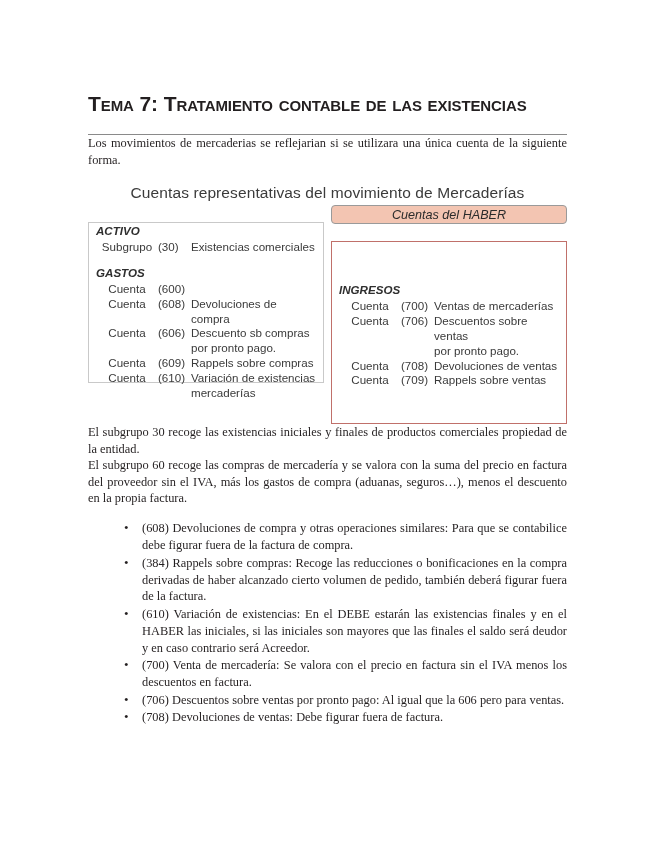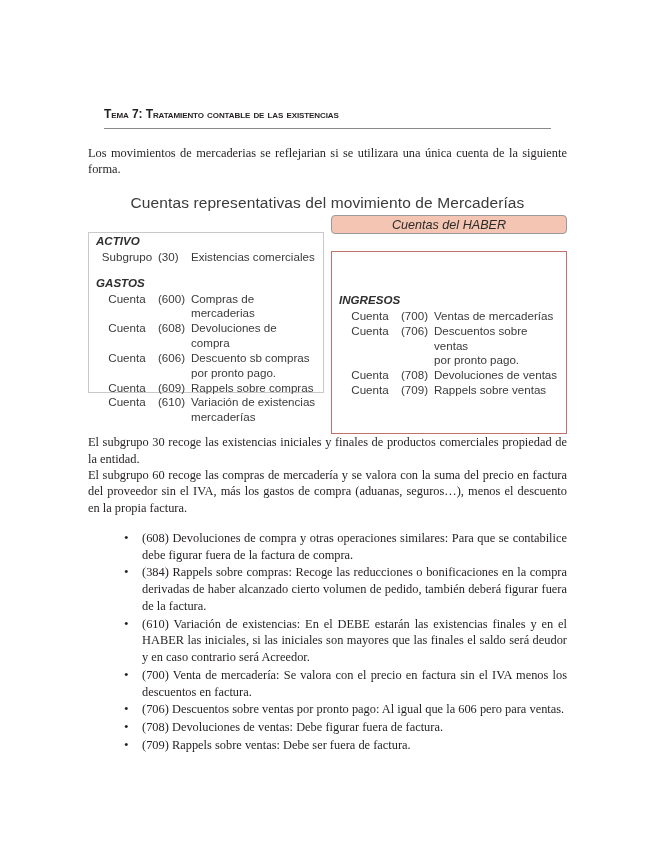--- a/index.html
+++ b/index.html
@@ -27,25 +27,25 @@
     left: 88px;
     top: 92px;
     width: 479px;
   }
 
   
   .doc-title {
     font-family: "Liberation Sans", sans-serif;
     font-variant: small-caps;
     font-weight: bold;
-    font-size: 12px;
+    font-size: 21px;
     letter-spacing: -0.1px;
     color: #231f20;
-    margin: 16px;
-    padding-bottom: 6px;
+    margin: 0;
+    padding-bottom: 18px;
     border-bottom: 1.2px solid #8a8a8a;
     line-height: 1.15;
   }
 
   
   p.body {
     font-family: "Liberation Serif", serif;
     font-size: 12.4px;
     line-height: 1.32;
     text-align: justify;
@@ -189,21 +189,20 @@
               <span class="acct-desc">Existencias comerciales</span>
             </div>
 
             <div class="spacer-row"></div>
 
             <div class="section-label">GASTOS</div>
 
             <div class="acct-row">
               <span class="acct-kind">Cuenta</span>
               <span class="acct-code">(600)</span>
-              <span class="acct-desc">Compras de mercaderias</span>
             </div>
             <div class="acct-row">
               <span class="acct-kind">Cuenta</span>
               <span class="acct-code">(608)</span>
               <span class="acct-desc">Devoluciones de compra</span>
             </div>
             <div class="acct-row">
               <span class="acct-kind">Cuenta</span>
               <span class="acct-code">(606)</span>
               <span class="acct-desc">Descuento sb compras</span>
@@ -265,17 +264,16 @@
     <p class="body p-sub30">El subgrupo 30 recoge las existencias iniciales y finales de productos comerciales propiedad de la entidad.</p>
     <p class="body p-sub60">El subgrupo 60 recoge las compras de mercadería y se valora con la suma del precio en factura del proveedor sin el IVA, más los gastos de compra (aduanas, seguros…), menos el descuento en la propia factura.</p>
 
     <ul class="points">
       <li>(608) Devoluciones de compra y otras operaciones similares: Para que se contabilice debe figurar fuera de la factura de compra.</li>
       <li>(384) Rappels sobre compras: Recoge las reducciones o bonificaciones en la compra derivadas de haber alcanzado cierto volumen de pedido, también deberá figurar fuera de la factura.</li>
       <li>(610) Variación de existencias: En el DEBE estarán las existencias finales y en el HABER las iniciales, si las iniciales son mayores que las finales el saldo será deudor y en caso contrario será Acreedor.</li>
       <li>(700) Venta de mercadería: Se valora con el precio en factura sin el IVA menos los descuentos en factura.</li>
       <li>(706) Descuentos sobre ventas por pronto pago: Al igual que la 606 pero para ventas.</li>
       <li>(708) Devoluciones de ventas: Debe figurar fuera de factura.</li>
-      <li>(709) Rappels sobre ventas: Debe ser fuera de factura.</li>
     </ul>
 
   </div>
 </div>
 
 </body></html>

